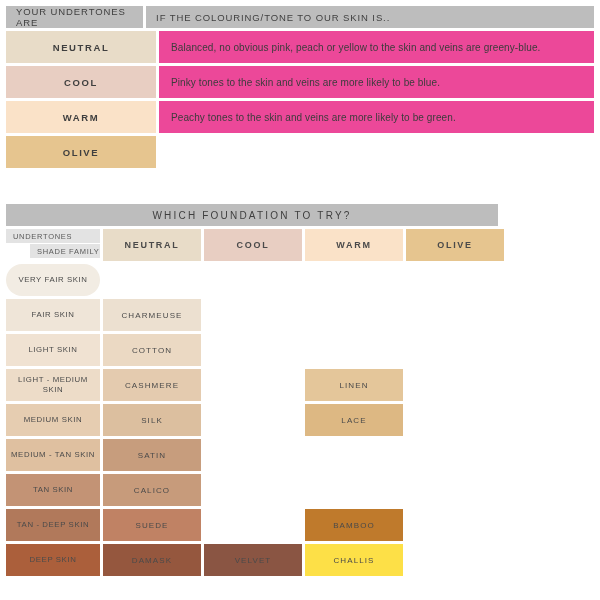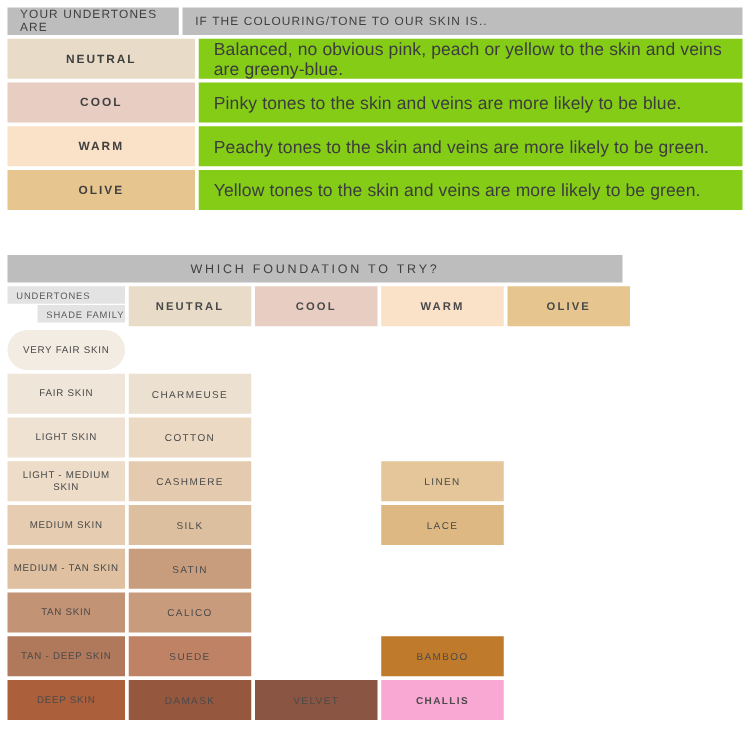--- a/index.html
+++ b/index.html
@@ -55,26 +55,26 @@
     justify-content: center;
     font-size: 9.5px;
     letter-spacing: 1.6px;
     font-weight: bold;
     color: #3f3f3f;
     box-sizing: border-box;
   }
   .ut-desc {
     width: 435px;
     height: 32px;
-    background: #84cc16;
+    background: #ec4899;
     display: flex;
     align-items: center;
     padding: 0 12px;
     box-sizing: border-box;
-    font-size: 14px;
+    font-size: 10px;
     color: #3c3c3c;
     letter-spacing: 0.1px;
   }
 
   
   .foundation-table {
     position: absolute;
     left: 6px;
     top: 204px;
     width: 588px;
@@ -175,21 +175,20 @@
   <div class="ut-row">
     <div class="ut-swatch" style="background: rgb(232, 206, 194);">COOL</div>
     <div class="ut-desc">Pinky tones to the skin and veins are more likely to be blue.</div>
   </div>
   <div class="ut-row">
     <div class="ut-swatch" style="background: rgb(250, 226, 200);">WARM</div>
     <div class="ut-desc">Peachy tones to the skin and veins are more likely to be green.</div>
   </div>
   <div class="ut-row">
     <div class="ut-swatch" style="background: rgb(230, 197, 143);">OLIVE</div>
-    <div class="ut-desc">Yellow tones to the skin and veins are more likely to be green.</div>
   </div>
 </div>
 
 <div class="foundation-table">
   <div class="ft-title">WHICH FOUNDATION TO TRY?</div>
 
   <div class="ft-row">
     <div class="ft-rowlabel-stack">
       <div class="ft-label-sub">UNDERTONES</div>
       <div class="ft-label-sub second">SHADE FAMILY</div>
@@ -254,17 +253,17 @@
         <div class="ft-rowlabel" style="background: rgb(177, 121, 91);">TAN - DEEP SKIN</div>
         <div class="ft-cell" style="background: rgb(192, 130, 100);">SUEDE</div>
         <div class="ft-cell empty"></div>
         <div class="ft-cell" style="background: rgb(191, 122, 44);">BAMBOO</div>
         <div class="ft-cell empty"></div>
       </div>
       <div class="ft-row">
         <div class="ft-rowlabel" style="background: rgb(171, 95, 59);">DEEP SKIN</div>
         <div class="ft-cell" style="background: rgb(149, 87, 62);">DAMASK</div>
         <div class="ft-cell" style="background: rgb(138, 85, 67);">VELVET</div>
-        <div class="ft-cell" style="background: #f9a8d4; font-weight: bold;">CHALLIS</div>
+        <div class="ft-cell" style="background: #fde047;">CHALLIS</div>
         <div class="ft-cell empty"></div>
       </div>
     </div>
 </div>
 
 </body></html>

